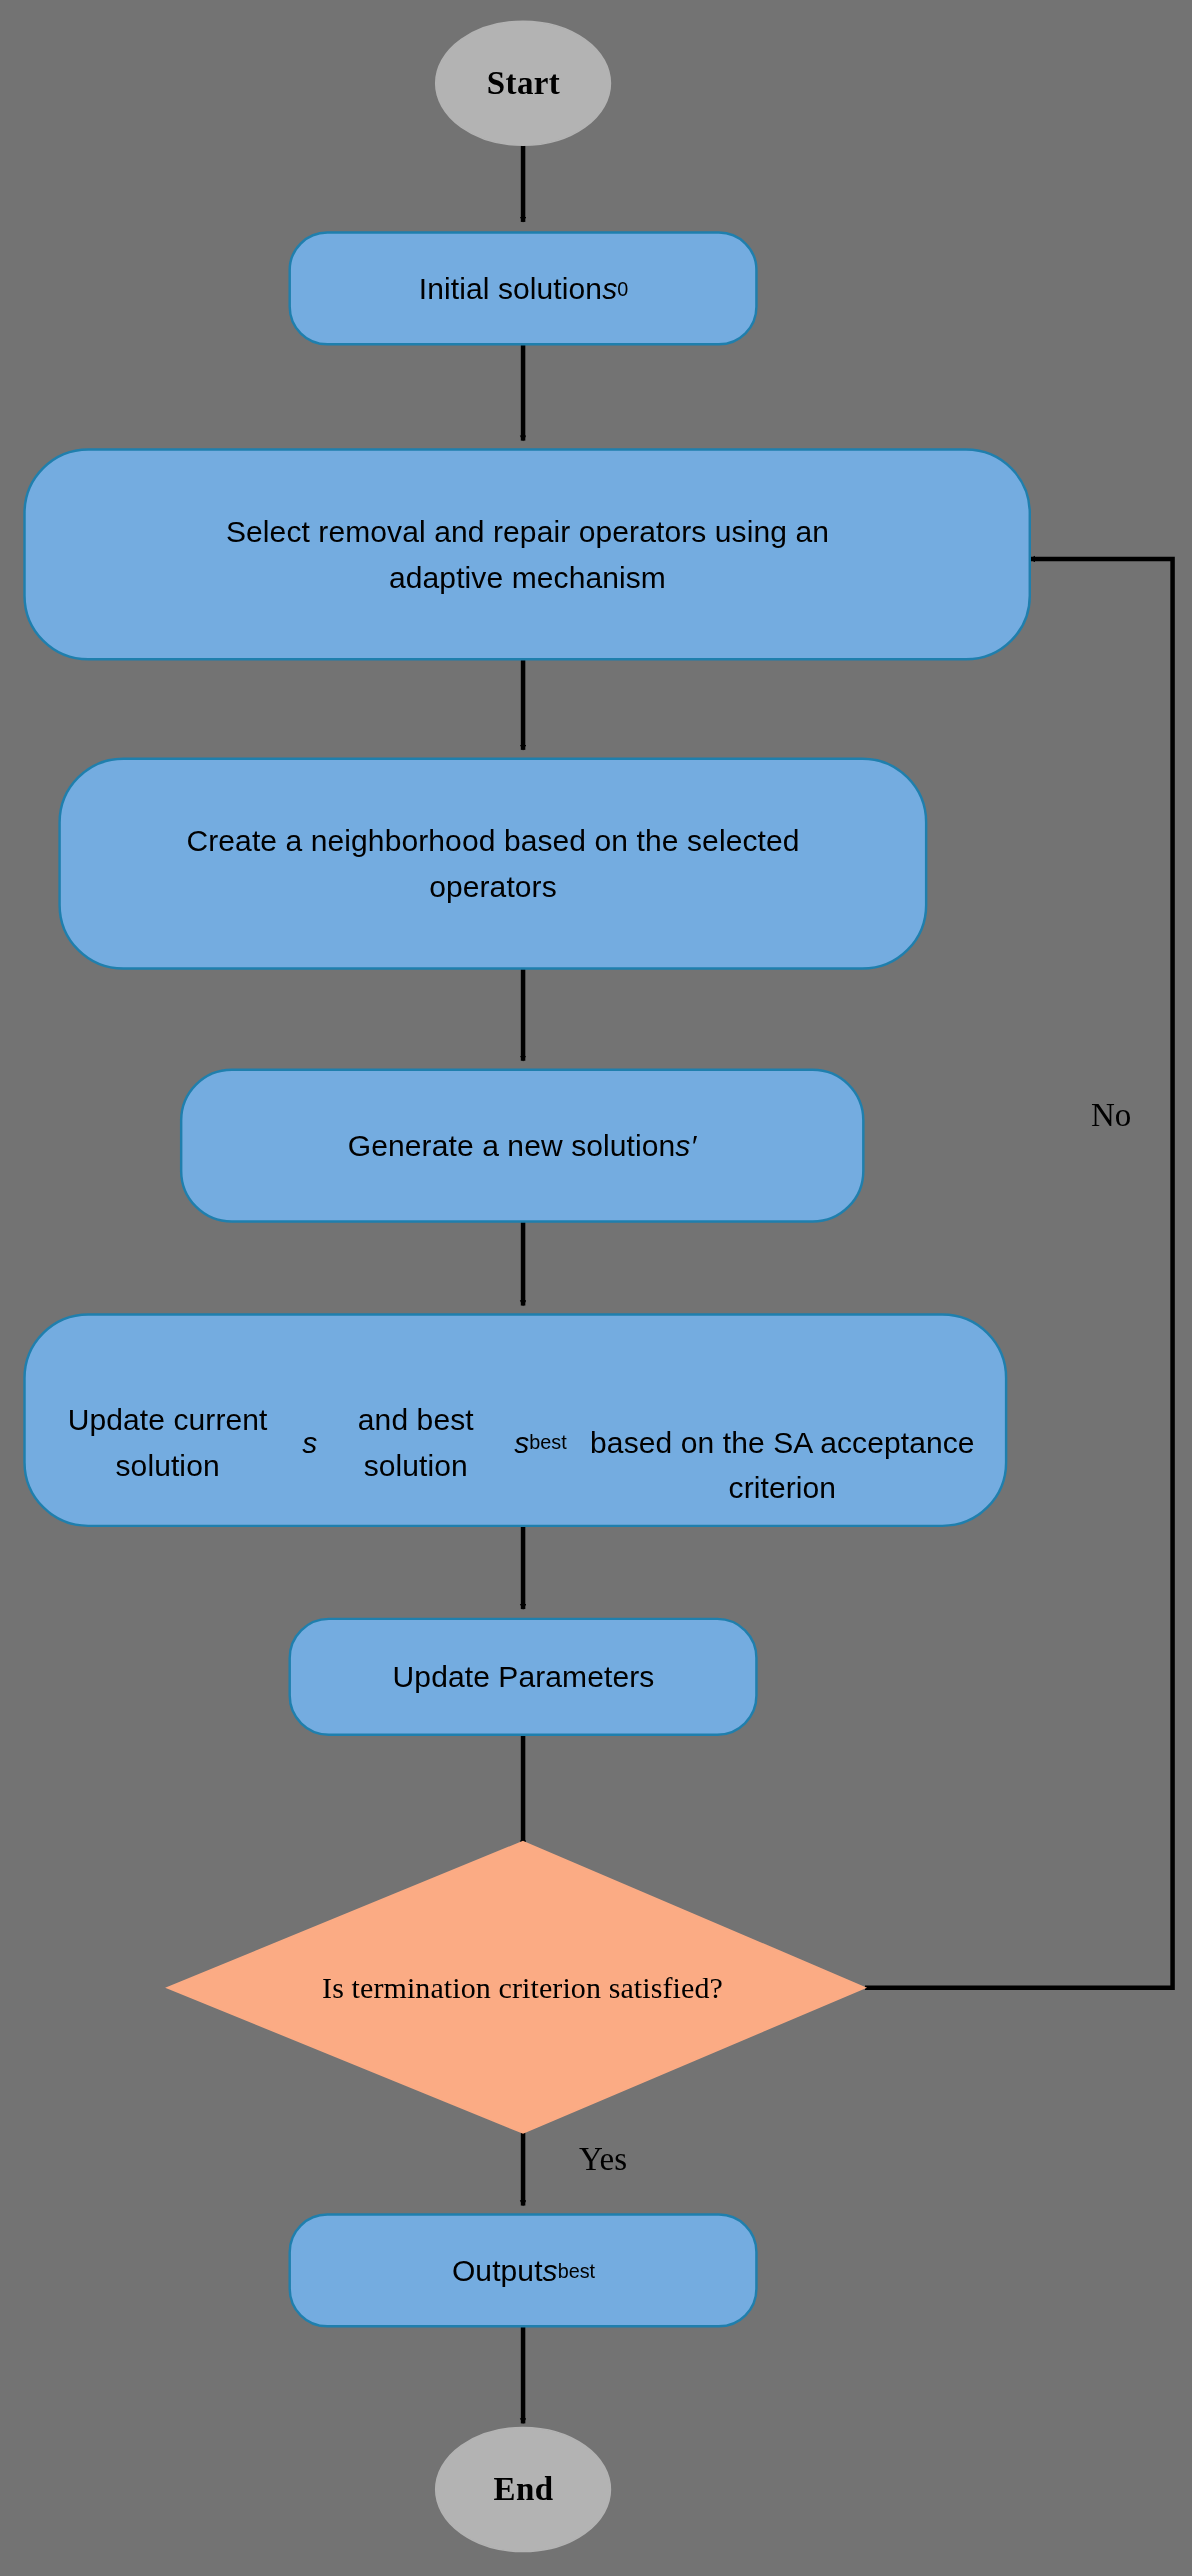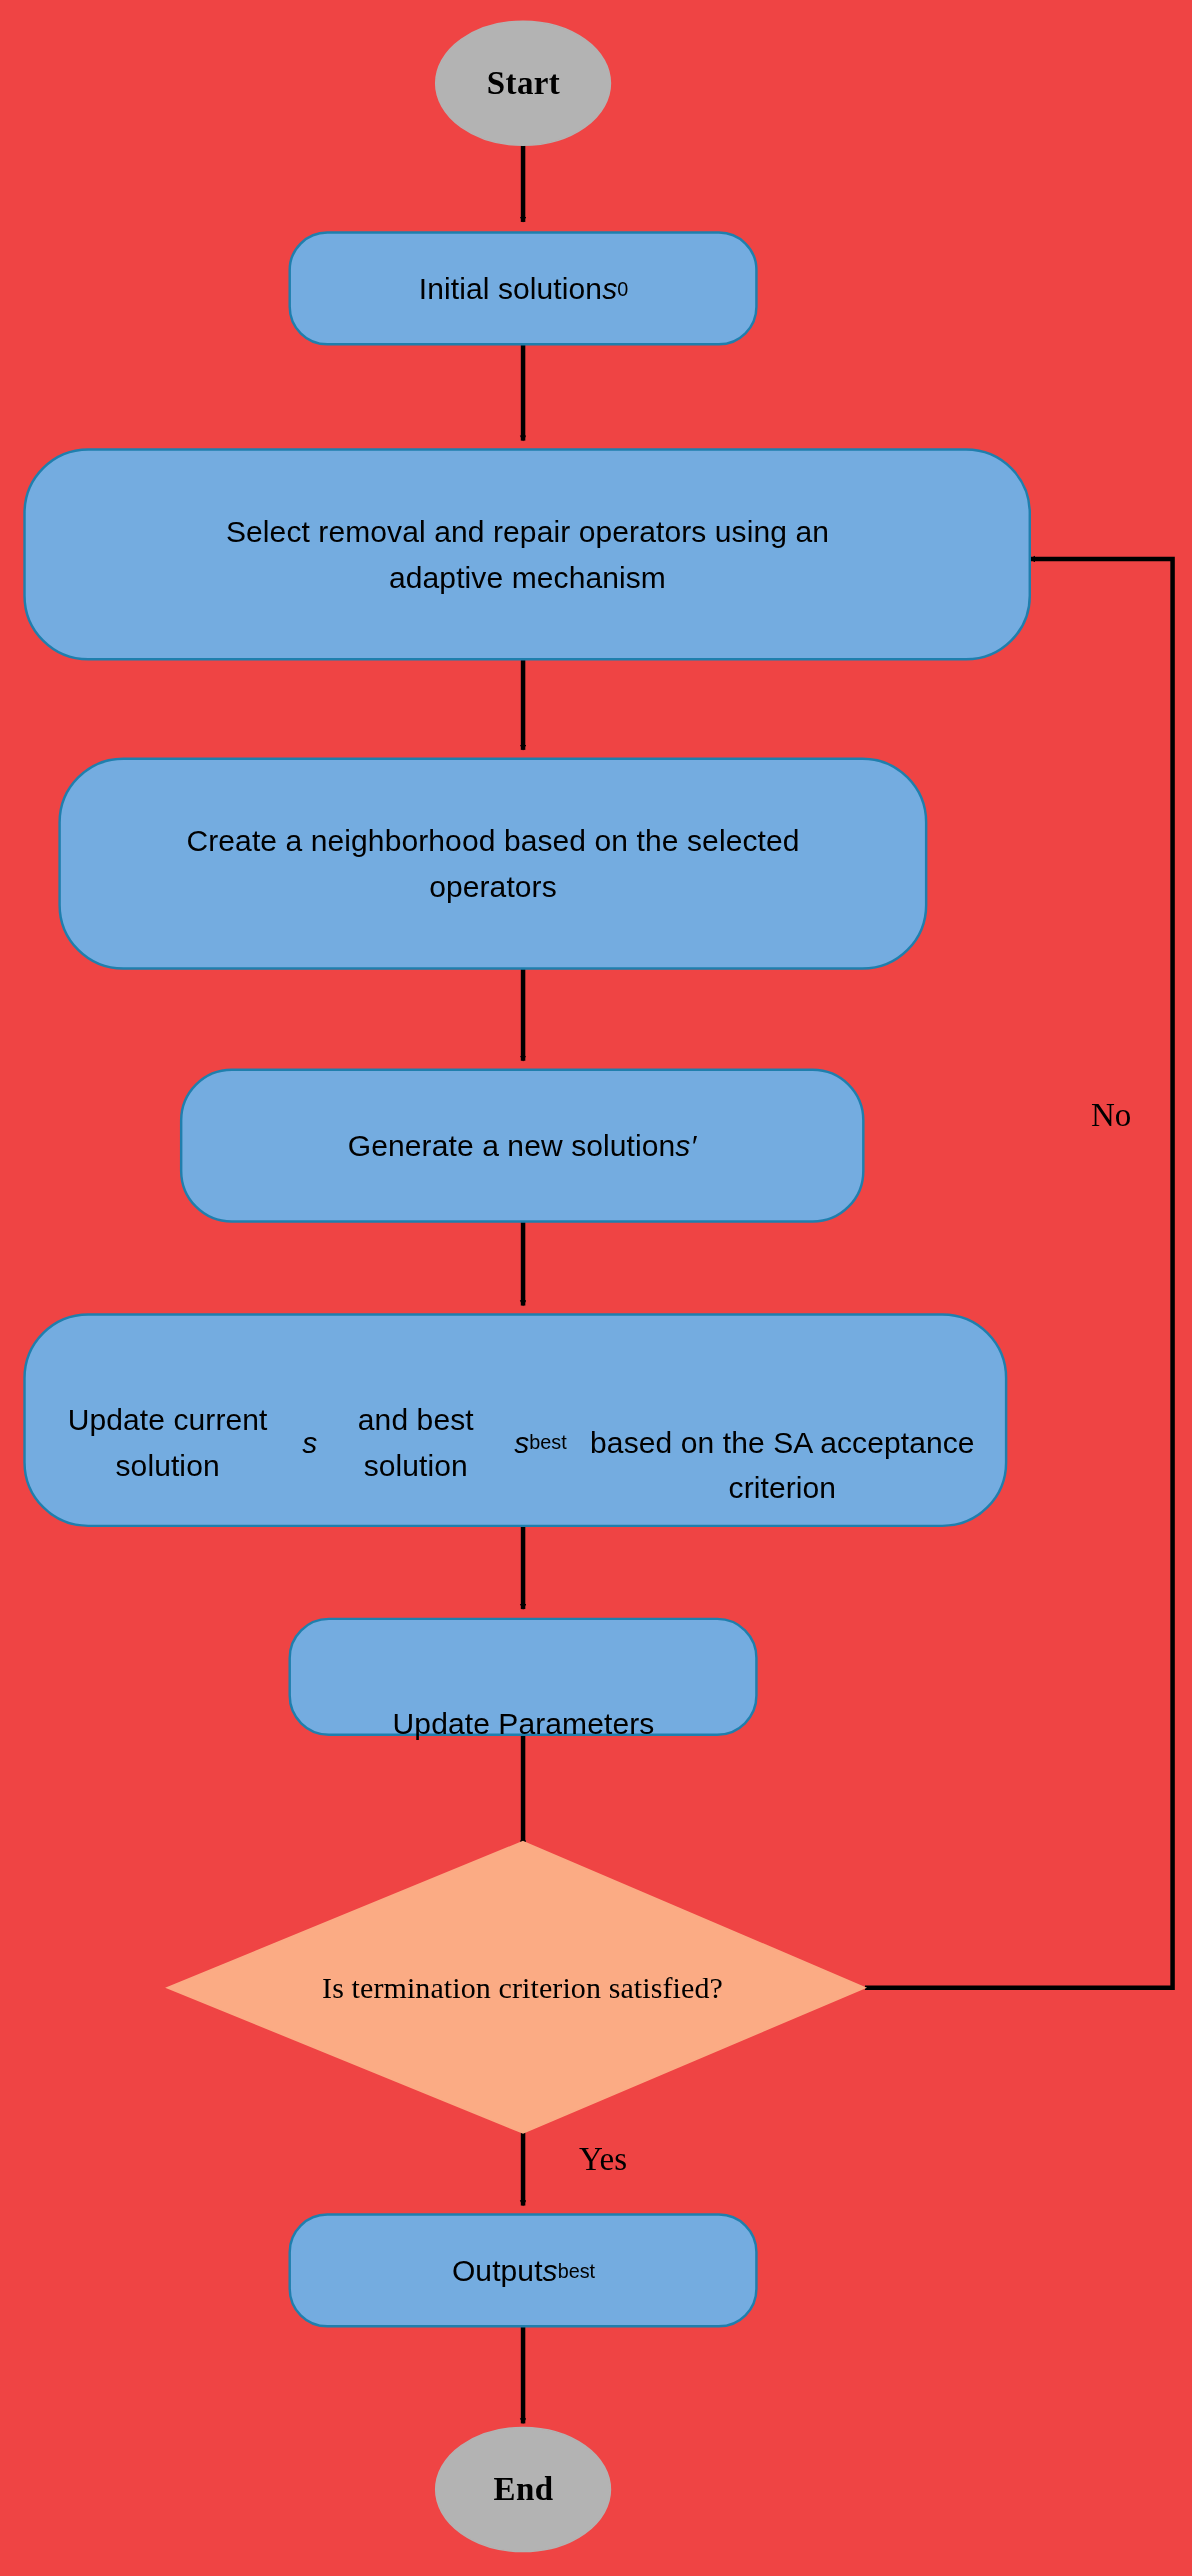--- a/index.html
+++ b/index.html
@@ -7,21 +7,21 @@
     padding: 0;
     background: #ffffff;
   }
   body {
     font-family: "Liberation Sans", sans-serif;
   }
   #canvas {
     position: relative;
     width: 1193px;
     height: 2576px;
-    background: #ef4444;
+    background: #737373;
     overflow: hidden;
   }
   #flow-svg {
     position: absolute;
     left: 0;
     top: 0;
     width: 1193px;
     height: 2576px;
   }
   
@@ -123,21 +123,21 @@
   <div class="node-label proc-text" style="left:290px; top:233px; width:467px; height:112px;border-radius:18px;">Initial solution <span class="var">s</span><span class="sub">0</span></div>
 
   <div class="node-label proc-text" style="left:41px; top:450px; width:973px; height:210px;">Select removal and repair operators using an<br>adaptive mechanism</div>
 
   <div class="node-label proc-text" style="left:76px; top:759px; width:834px; height:210px;">Create a neighborhood based on the selected<br>operators</div>
 
   <div class="node-label proc-text" style="left:181px; top:1070px; width:682px; height:152px;justify-content:center;">Generate a new solution <span class="prime">s′</span></div>
 
   <div class="node-label proc-text" style="left:33px; top:1337px; width:965px; height:211px;">Update current solution <span class="var">s</span> and best solution <span class="var">s</span><span class="sub">best</span><br>based on the SA acceptance criterion</div>
 
-  <div class="node-label proc-text" style="left:290px; top:1619px; width:467px; height:116px;margin-top:47px;">Update Parameters</div>
+  <div class="node-label proc-text" style="left:290px; top:1619px; width:467px; height:116px;">Update Parameters</div>
 
   <div class="node-label proc-text" style="left:180px; top:1947px; width:685px; height:82px;font-family:Liberation Serif, serif;">Is termination criterion satisfied?</div>
 
   <div class="node-label proc-text" style="left:290px; top:2215px; width:467px; height:112px;">Output <span class="var">s</span><span class="sub">best</span></div>
 
   <div class="node-label term-text" style="left:436px; top:2427px; width:175px; height:124px;">End</div>
 
   <div class="edge-text" style="left:579px; top:2141px;">Yes</div>
 
   <div class="edge-text" style="left:1091px; top:1097px;">No</div>

